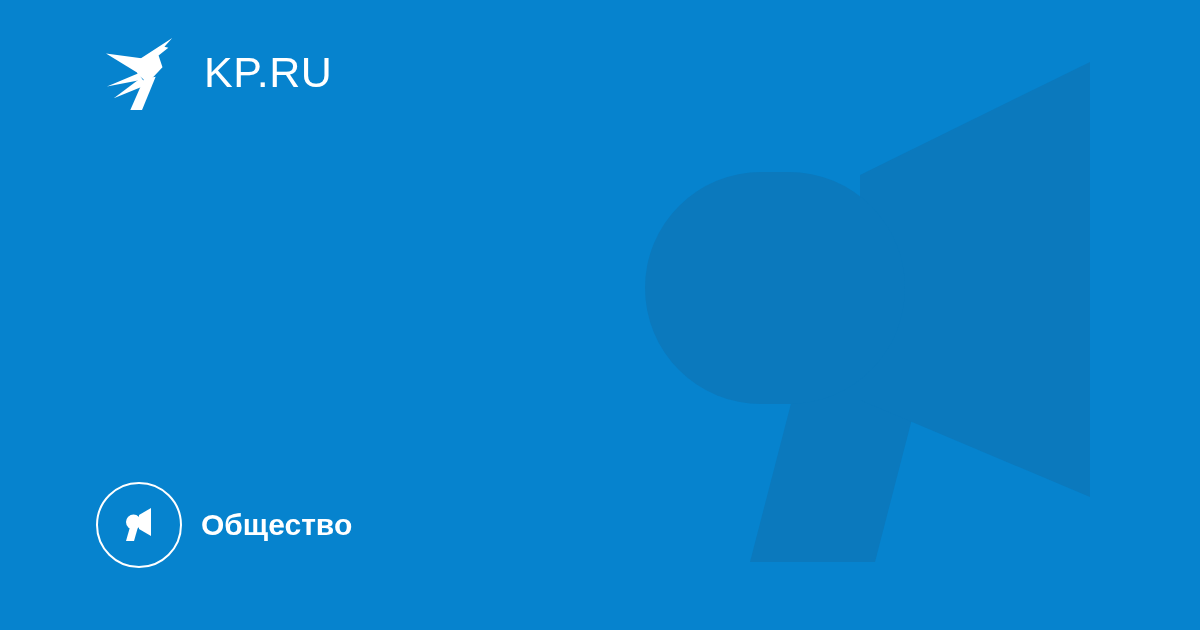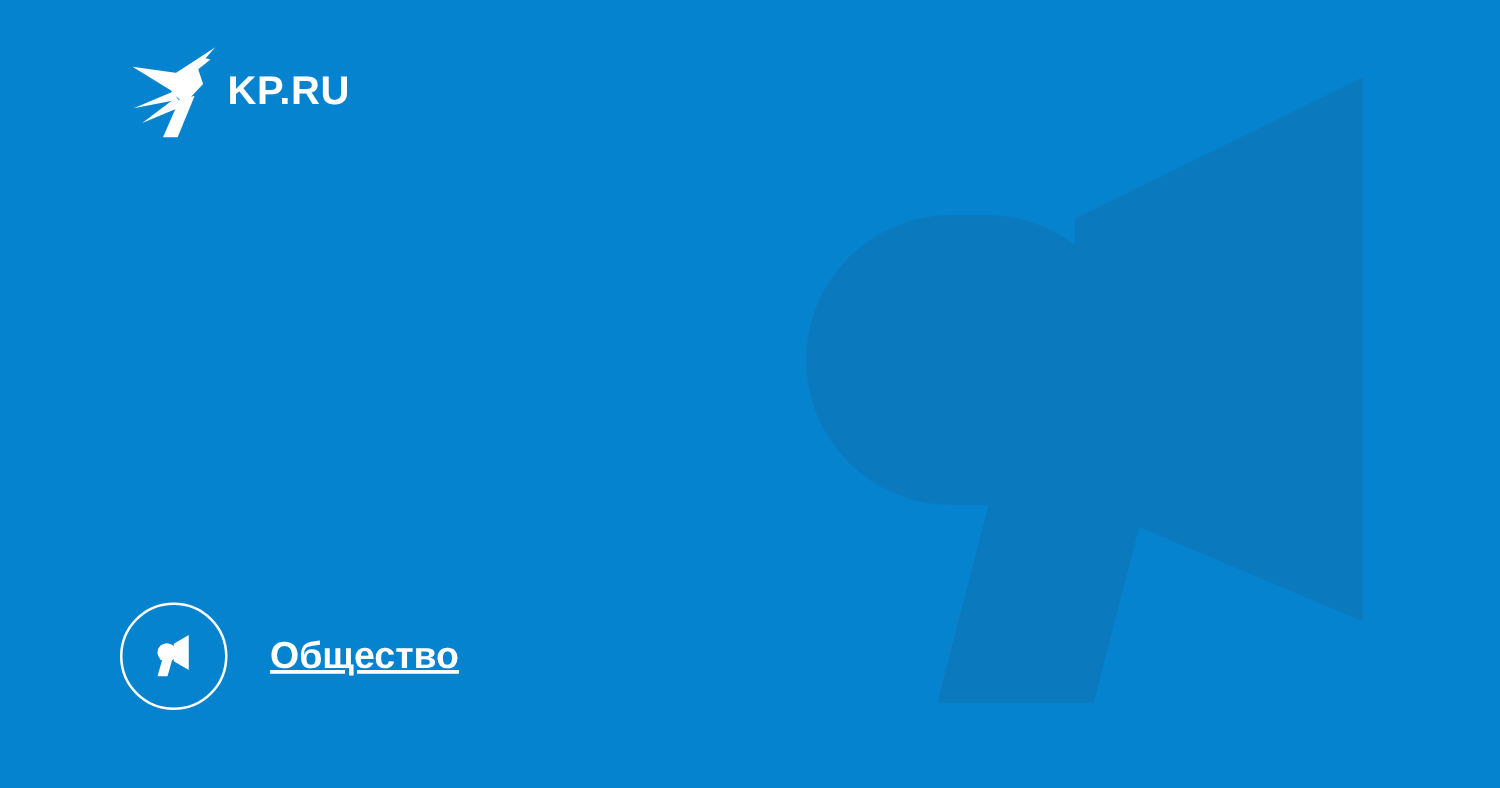--- a/index.html
+++ b/index.html
@@ -39,23 +39,24 @@
     align-items: center;
     height: 76px;
   }
   .brand-mark {
     width: 78px;
     height: 76px;
     display: block;
     flex: 0 0 auto;
   }
   .brand-name {
+    margin-left: 22px;
     color: #ffffff;
-    font-size: 32px;
-    font-weight: bold;
+    font-size: 43px;
+    font-weight: normal;
     letter-spacing: 0.5px;
     line-height: 1;
     white-space: nowrap;
   }
 
   
   .headline {
     position: absolute;
     left: 88px;
     top: 214px;
@@ -91,27 +92,26 @@
     flex: 0 0 auto;
   }
   .category-badge svg {
     position: absolute;
     left: 50%;
     top: 50%;
     transform: translate(-50%, -50%);
     display: block;
   }
   .category-label {
-    margin-left: 34px;
+    margin-left: 19px;
     color: #ffffff;
     font-size: 30px;
     font-weight: bold;
     line-height: 1;
     white-space: nowrap;
-    text-decoration: underline;
   }
 </style>
 </head>
 <body>
 
 <div id="card">
 
   <svg class="watermark" viewBox="0 0 1200 630" xmlns="http://www.w3.org/2000/svg" aria-hidden="true">
 
     <path d="M 810 330 L 935 330 L 875 562 L 750 562 Z" fill="#0b79bd"></path>

